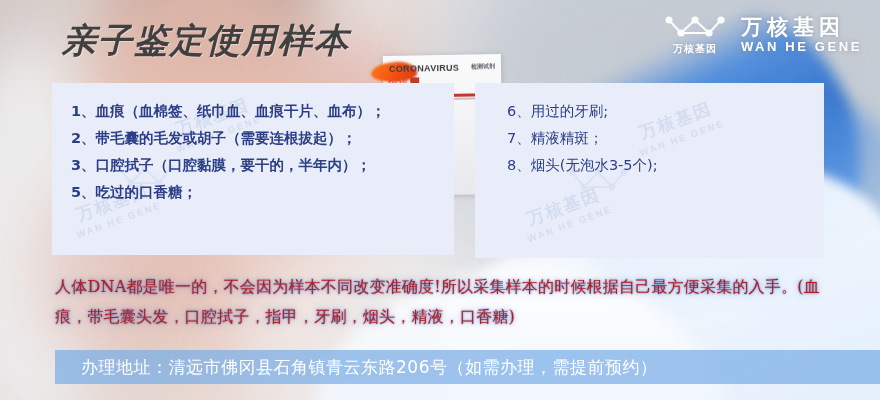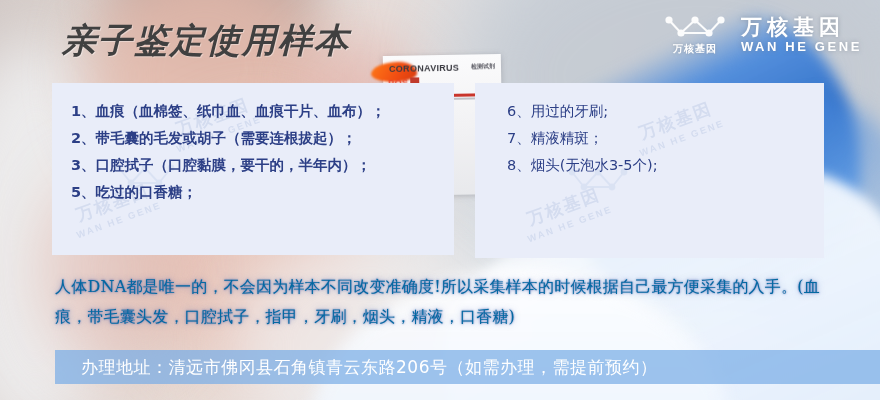--- a/index.html
+++ b/index.html
@@ -144,21 +144,21 @@
     display:flex;flex-direction:column;align-items:center;gap:1px;
   }
   .wm .wm-cn{font-size:17px;font-weight:bold;color:#c3cfe8;letter-spacing:2px;}
   .wm .wm-en{font-size:9.5px;font-weight:bold;color:#c3cfe8;letter-spacing:2px;}
   .wm-mol{position:absolute;pointer-events:none;z-index:1;opacity:.5;}
 
   
   .note{
     position:absolute;left:55px;top:272px;width:780px;
     font-family:"DejaVu Serif","Liberation Serif",serif;
-    font-size:16px;line-height:30px;color:#0369a1;
+    font-size:16px;line-height:30px;color:#b91c1c;
     text-shadow:0 0 2px rgba(70,95,175,.95), 0 0 6px rgba(70,95,175,.55);
     letter-spacing:.2px;
   }
 
   
   .addr{
     position:absolute;left:55px;top:350px;width:842px;height:34px;
     background:rgba(122,173,230,.72);
     display:flex;align-items:center;
   }

